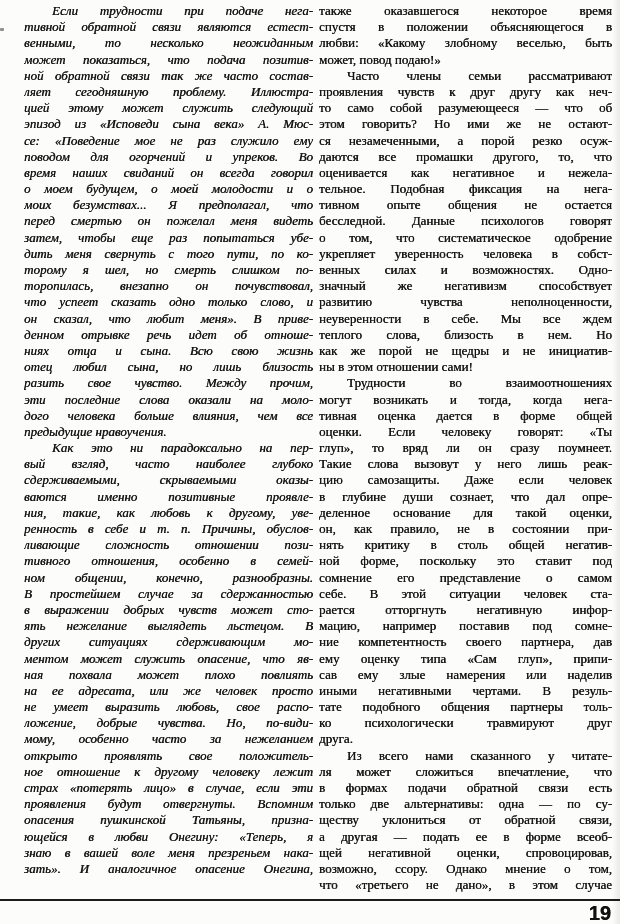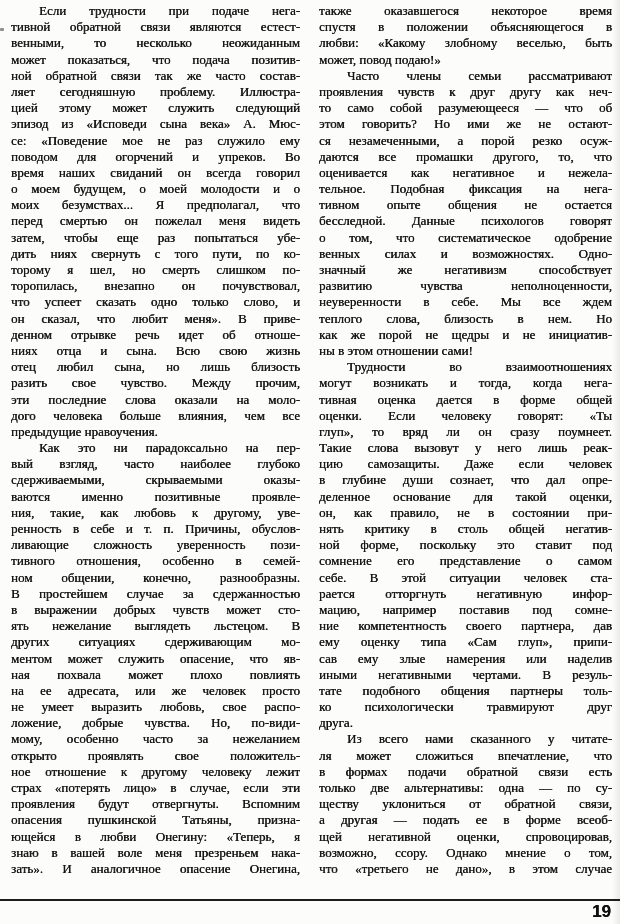--- a/index.html
+++ b/index.html
@@ -12,21 +12,21 @@
     position: relative;
     width: 620px; height: 924px;
     background: #fcfcfa;
     color: #171717;
     overflow: hidden;
   }
   .col {
     position: absolute;
     top: 3px;
   }
-  .col-left  { left: 11px;   width: 289px; }
+  .col-left  { left: 24px;   width: 289px; font-style: italic; }
   .col-right { left: 319px; width: 293px; }
   .line {
     height: 16.2px;
     line-height: 16.3px;
     font-size: 13px;
     text-align: justify;
     text-align-last: justify;
     overflow: hidden;
     white-space: normal;
     
@@ -38,21 +38,21 @@
     position: absolute;
     left: 0; top: 899px;
     width: 620px; height: 2px;
     background: #1c1c1c;
   }
   .page-number {
     position: absolute;
     top: 902px; right: 9px;
     font-family: "Liberation Sans", sans-serif;
     font-weight: 700;
-    font-size: 17px;
+    font-size: 20px;
     color: #111;
     text-shadow: 0.3px 0 0 currentColor;
   }
   .edge-shading {
     position: absolute;
     right: 0; top: 0;
     width: 8px; height: 924px;
     background: linear-gradient(to right, rgba(0,0,0,0), rgba(0,0,0,0.07));
     pointer-events: none;
   }
@@ -77,39 +77,39 @@
       <div class="line">ляет сегодняшную проблему. Иллюстра-</div>
       <div class="line">цией этому может служить следующий</div>
       <div class="line">эпизод из «Исповеди сына века» А. Мюс-</div>
       <div class="line">се: «Поведение мое не раз служило ему</div>
       <div class="line">поводом для огорчений и упреков. Во</div>
       <div class="line">время наших свиданий он всегда говорил</div>
       <div class="line">о моем будущем, о моей молодости и о</div>
       <div class="line">моих безумствах... Я предполагал, что</div>
       <div class="line">перед смертью он пожелал меня видеть</div>
       <div class="line">затем, чтобы еще раз попытаться убе-</div>
-      <div class="line">дить ниях свернуть с того пути, по ко-</div>
+      <div class="line">дить меня свернуть с того пути, по ко-</div>
       <div class="line">торому я шел, но смерть слишком по-</div>
       <div class="line">торопилась, внезапно он почувствовал,</div>
       <div class="line">что успеет сказать одно только слово, и</div>
       <div class="line">он сказал, что любит меня». В приве-</div>
       <div class="line">денном отрывке речь идет об отноше-</div>
       <div class="line">ниях отца и сына. Всю свою жизнь</div>
       <div class="line">отец любил сына, но лишь близость</div>
       <div class="line">разить свое чувство. Между прочим,</div>
       <div class="line">эти последние слова оказали на моло-</div>
       <div class="line">дого человека больше влияния, чем все</div>
       <div class="line pend">предыдущие нравоучения.</div>
       <div class="line indent">Как это ни парадоксально на пер-</div>
       <div class="line">вый взгляд, часто наиболее глубоко</div>
       <div class="line">сдерживаемыми, скрываемыми оказы-</div>
       <div class="line">ваются именно позитивные проявле-</div>
       <div class="line">ния, такие, как любовь к другому, уве-</div>
       <div class="line">ренность в себе и т. п. Причины, обуслов-</div>
-      <div class="line">ливающие сложность уверенность пози-</div>
+      <div class="line">ливающие сложность отношении пози-</div>
       <div class="line">тивного отношения, особенно в семей-</div>
       <div class="line">ном общении, конечно, разнообразны.</div>
       <div class="line">В простейшем случае за сдержанностью</div>
       <div class="line">в выражении добрых чувств может сто-</div>
       <div class="line">ять нежелание выглядеть льстецом. В</div>
       <div class="line">других ситуациях сдерживающим мо-</div>
       <div class="line">ментом может служить опасение, что яв-</div>
       <div class="line">ная похвала может плохо повлиять</div>
       <div class="line">на ее адресата, или же человек просто</div>
       <div class="line">не умеет выразить любовь, свое распо-</div>
@@ -133,20 +133,21 @@
       <div class="line">проявления чувств к друг другу как неч-</div>
       <div class="line">то само собой разумеющееся — что об</div>
       <div class="line">этом говорить? Но ими же не остают-</div>
       <div class="line">ся незамеченными, а порой резко осуж-</div>
       <div class="line">даются все промашки другого, то, что</div>
       <div class="line">оценивается как негативное и нежела-</div>
       <div class="line">тельное. Подобная фиксация на нега-</div>
       <div class="line">тивном опыте общения не остается</div>
       <div class="line">бесследной. Данные психологов говорят</div>
       <div class="line">о том, что систематическое одобрение</div>
+      <div class="line">укрепляет уверенность человека в собст-</div>
       <div class="line">венных силах и возможностях. Одно-</div>
       <div class="line">значный же негативизм способствует</div>
       <div class="line">развитию чувства неполноценности,</div>
       <div class="line">неуверенности в себе. Мы все ждем</div>
       <div class="line">теплого слова, близость в нем. Но</div>
       <div class="line">как же порой не щедры и не инициатив-</div>
       <div class="line pend">ны в этом отношении сами!</div>
       <div class="line indent">Трудности во взаимоотношениях</div>
       <div class="line">могут возникать и тогда, когда нега-</div>
       <div class="line">тивная оценка дается в форме общей</div>

